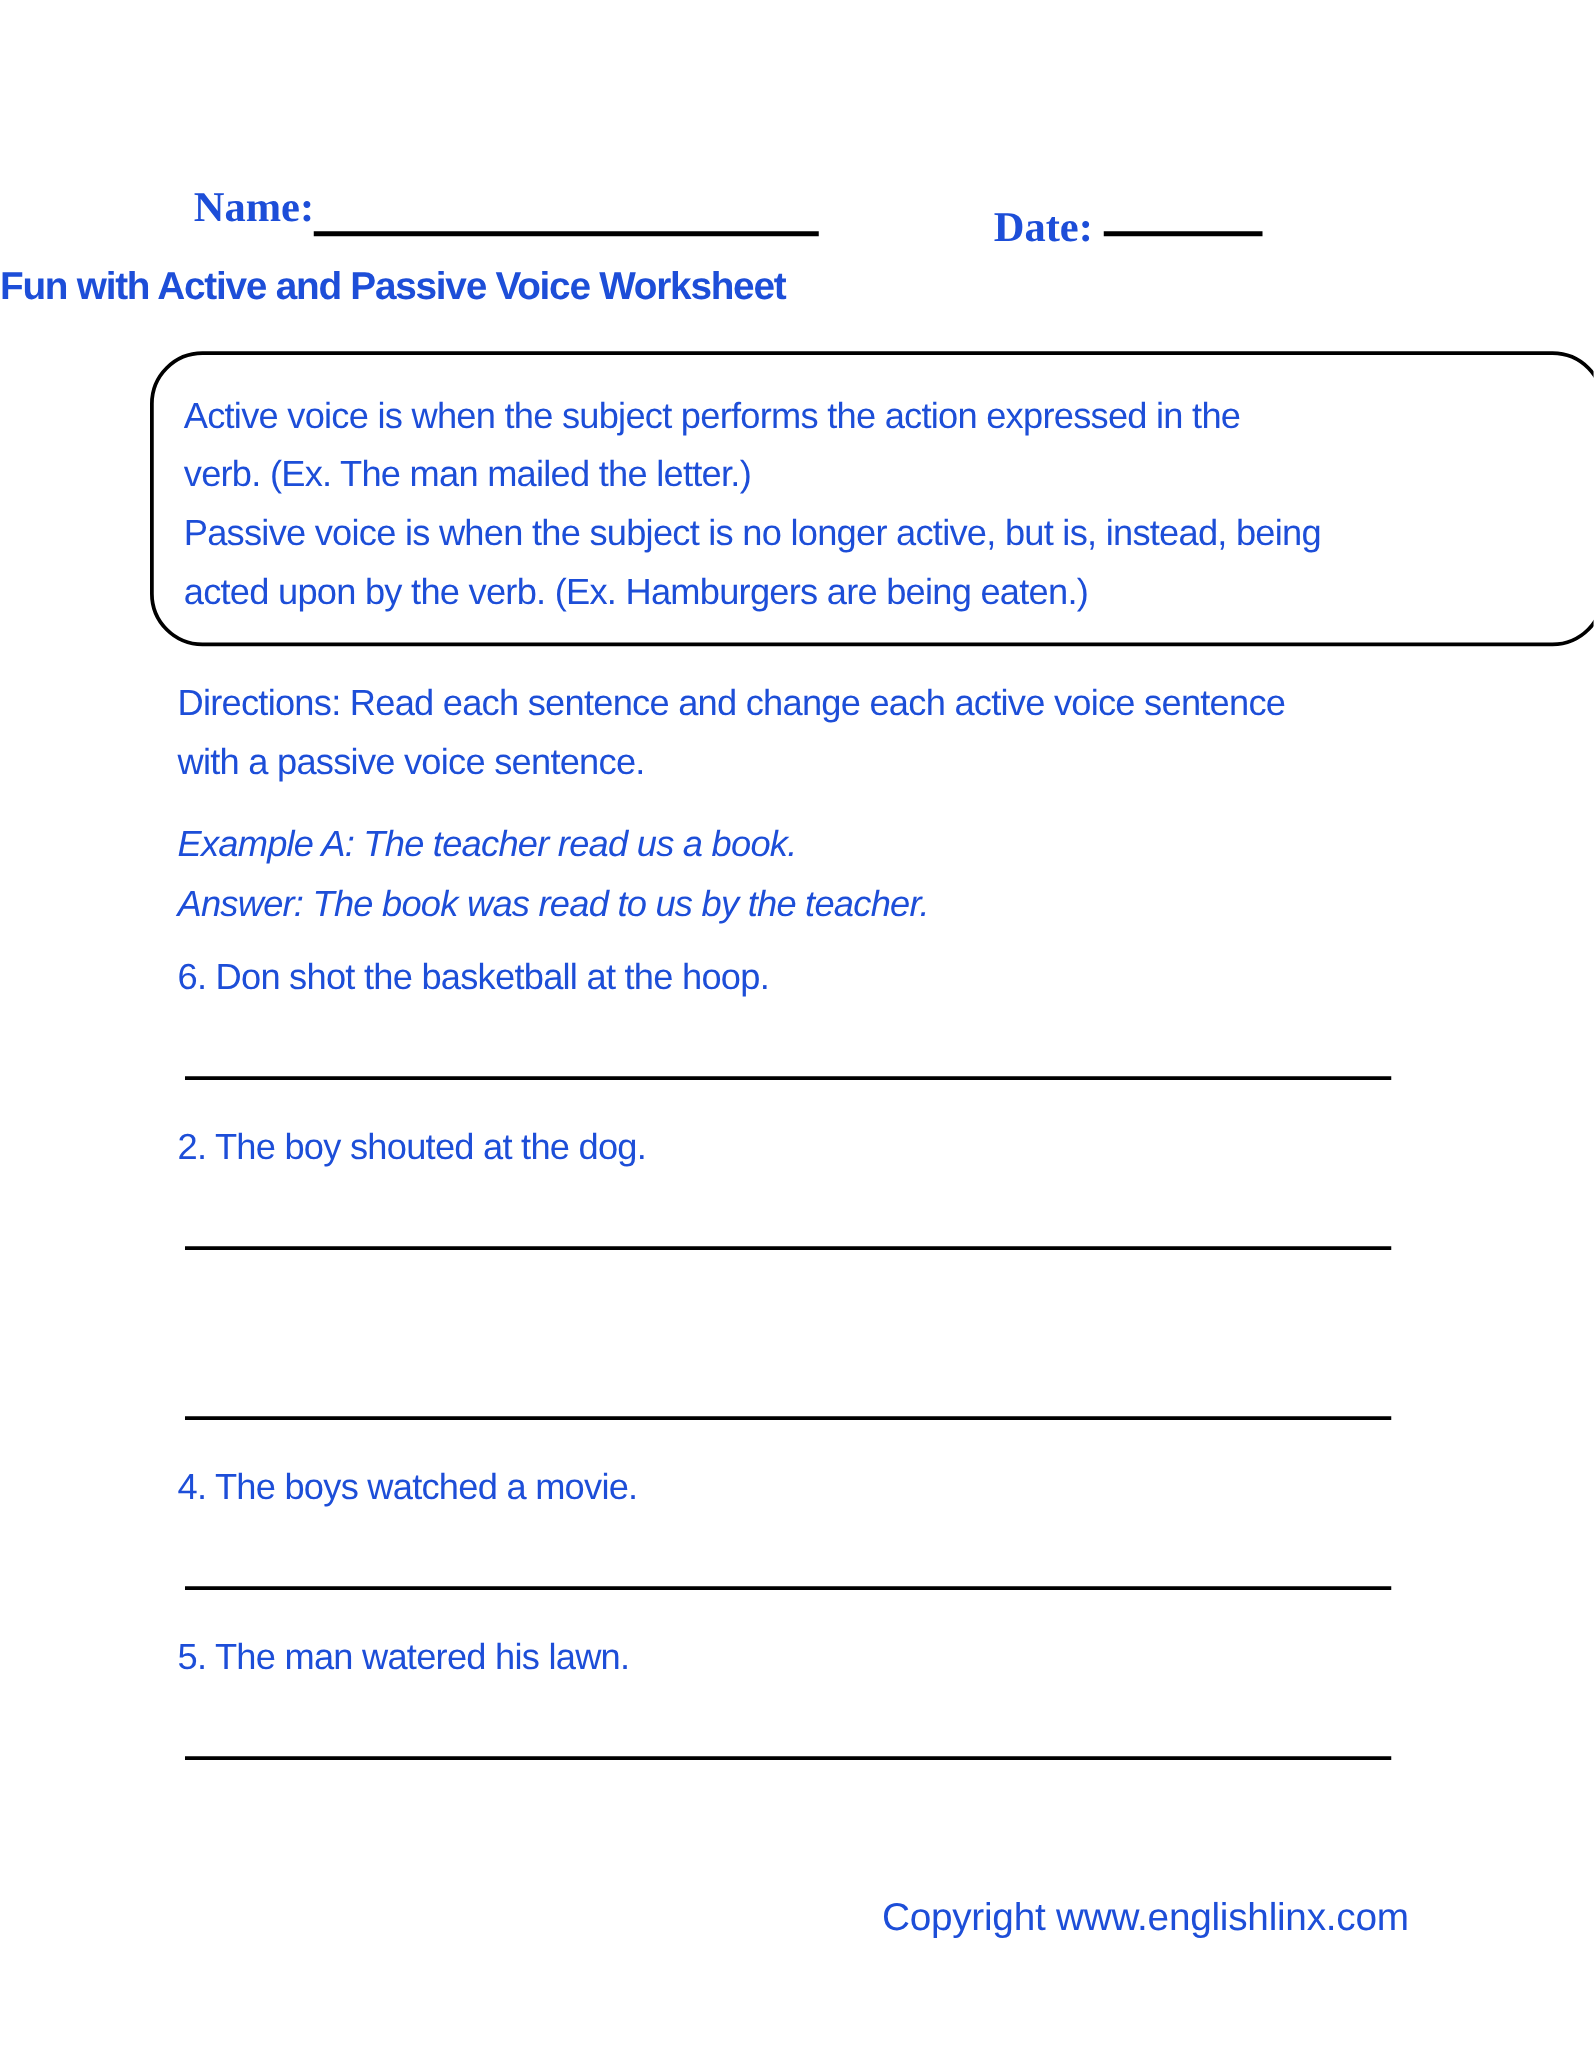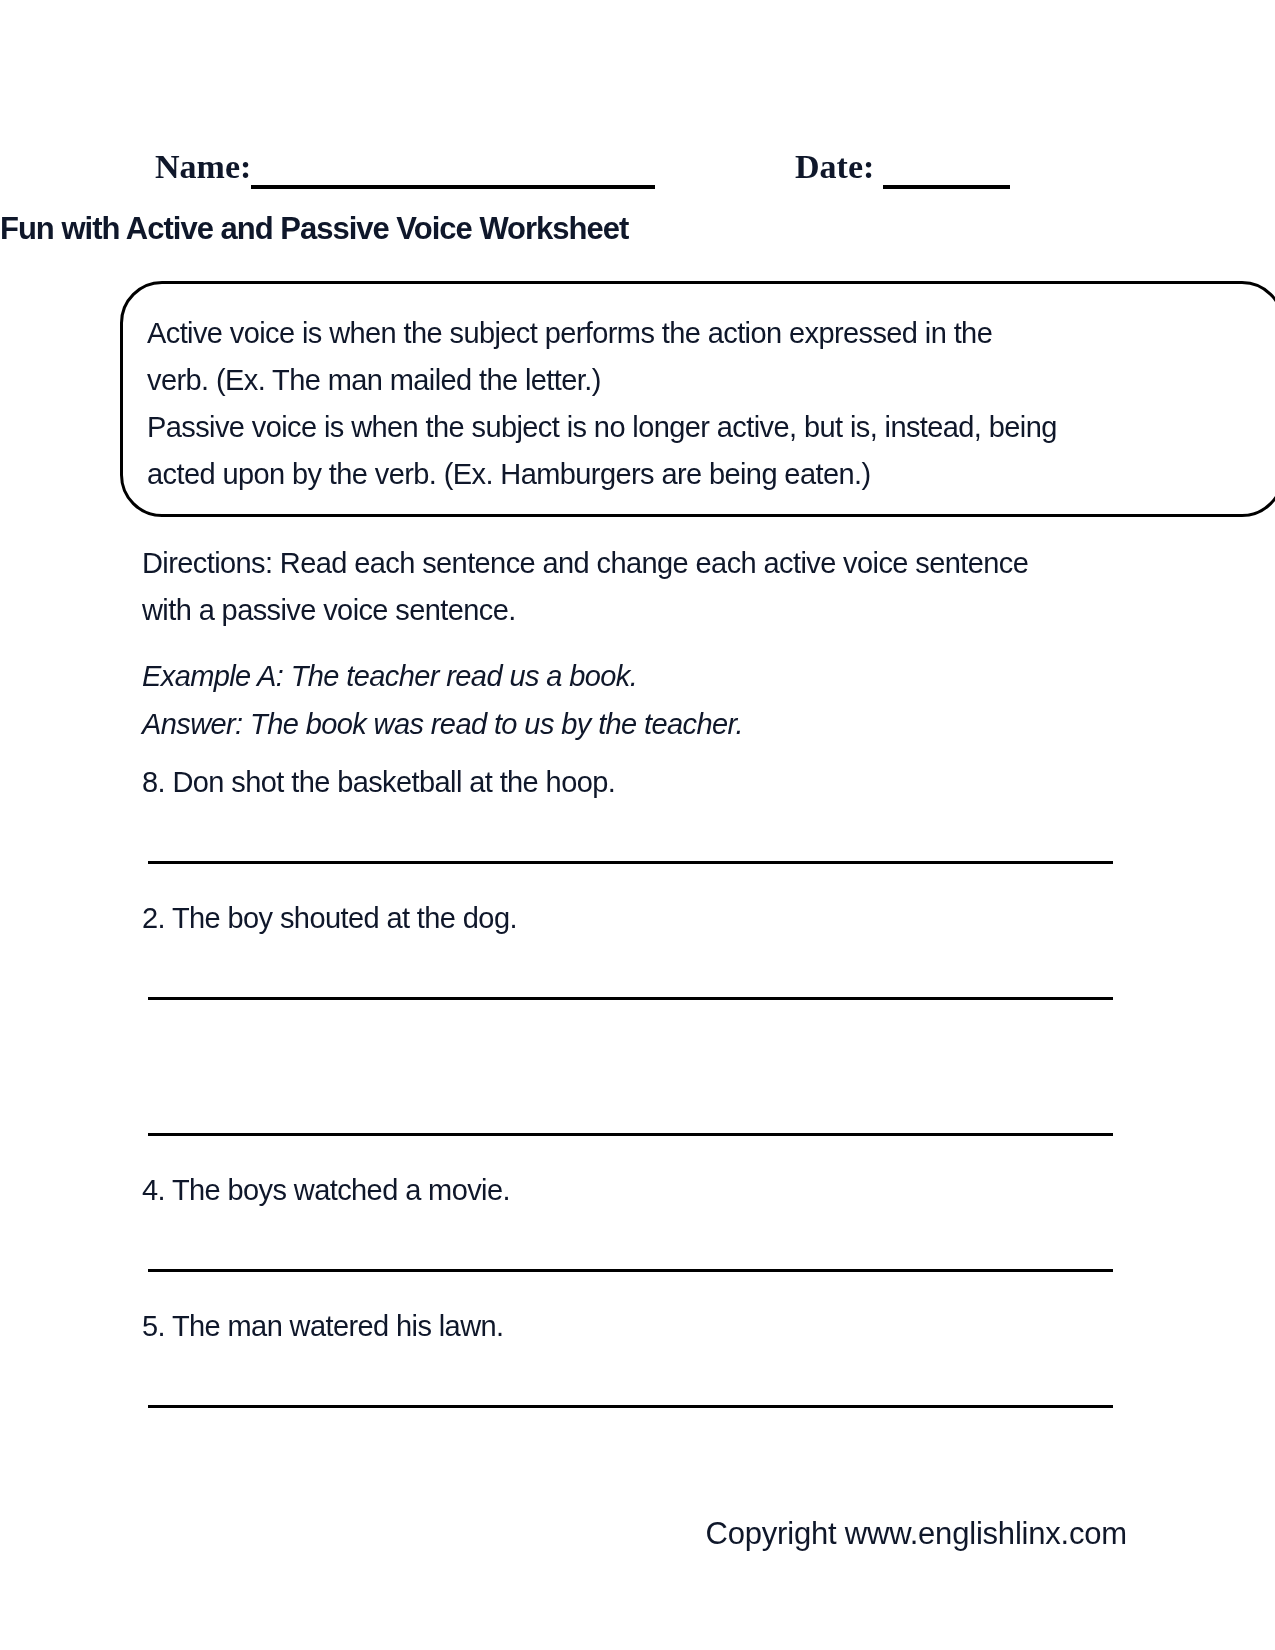--- a/index.html
+++ b/index.html
@@ -5,34 +5,34 @@
   html, body {
     margin: 0;
     padding: 0;
     background: #ffffff;
   }
   .page {
     position: relative;
     width: 1275px;
     height: 1650px;
     background: #ffffff;
-    color: #0f172a;
+    color: #1d4ed8;
     font-family: "Liberation Sans", sans-serif;
     overflow: hidden;
   }
   .hdr-label {
     position: absolute;
     font-family: "Liberation Serif", serif;
     font-weight: bold;
     font-size: 34px;
     line-height: 34px;
     letter-spacing: 0px;
   }
   .name-label { left: 155px; top: 150px; }
-  .date-label { left: 795px; top: 150px; }
+  .date-label { left: 795px; top: 166px; }
   .blank-rule {
     position: absolute;
     height: 4px;
     background: #000000;
   }
   .name-rule { left: 251px; top: 185px; width: 404px; }
   .date-rule { left: 883px; top: 185px; width: 127px; }
   .title {
     position: absolute;
     left: 0;
@@ -131,21 +131,21 @@
     <div class="body-text">with a passive voice sentence.</div>
   </div>
 
   <div class="example">
     <div class="body-text">Example A: The teacher read us a book.</div>
     <div class="body-text">Answer: The book was read to us by the teacher.</div>
   </div>
 
   <div class="questions">
     <div class="question">
-      <div class="q-text">8. Don shot the basketball at the hoop.</div>
+      <div class="q-text">6. Don shot the basketball at the hoop.</div>
       <div class="q-rule"></div>
     </div>
     <div class="question">
       <div class="q-text">2. The boy shouted at the dog.</div>
       <div class="q-rule"></div>
     </div>
     <div class="question">
       <div class="q-rule"></div>
     </div>
     <div class="question">

